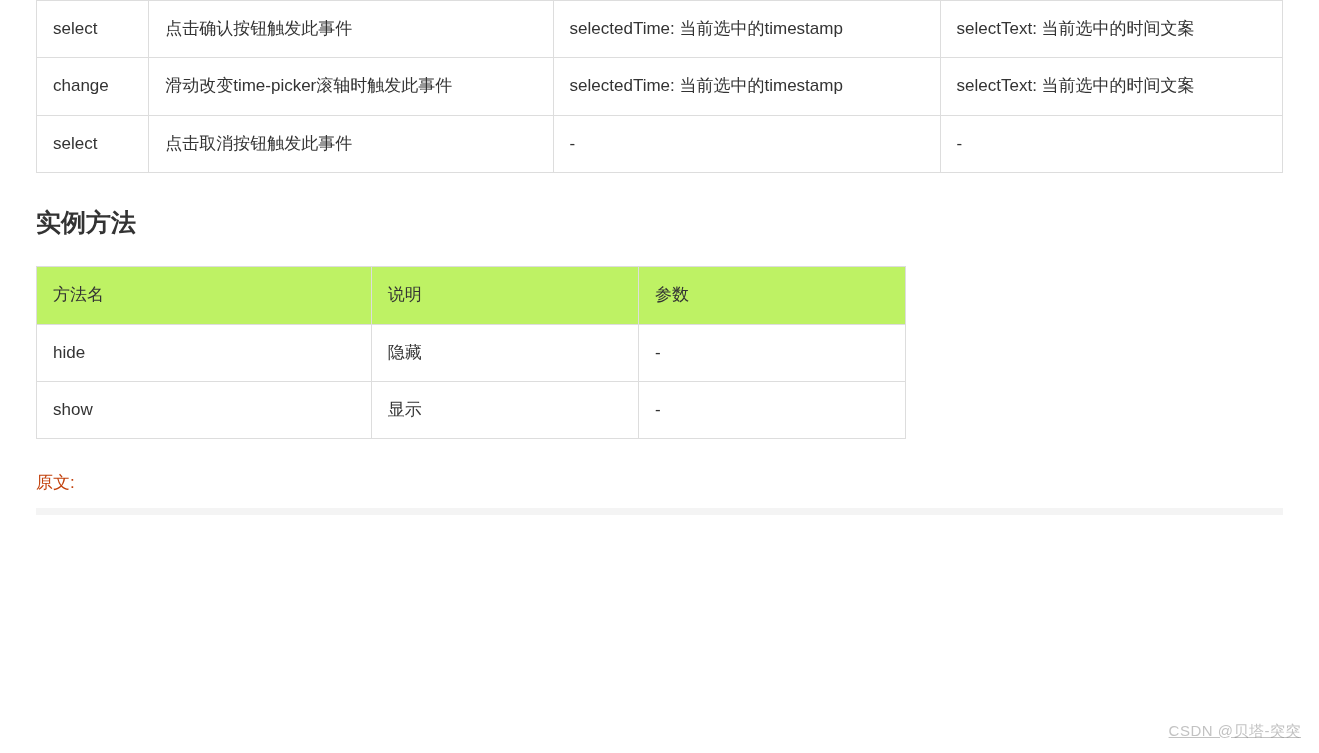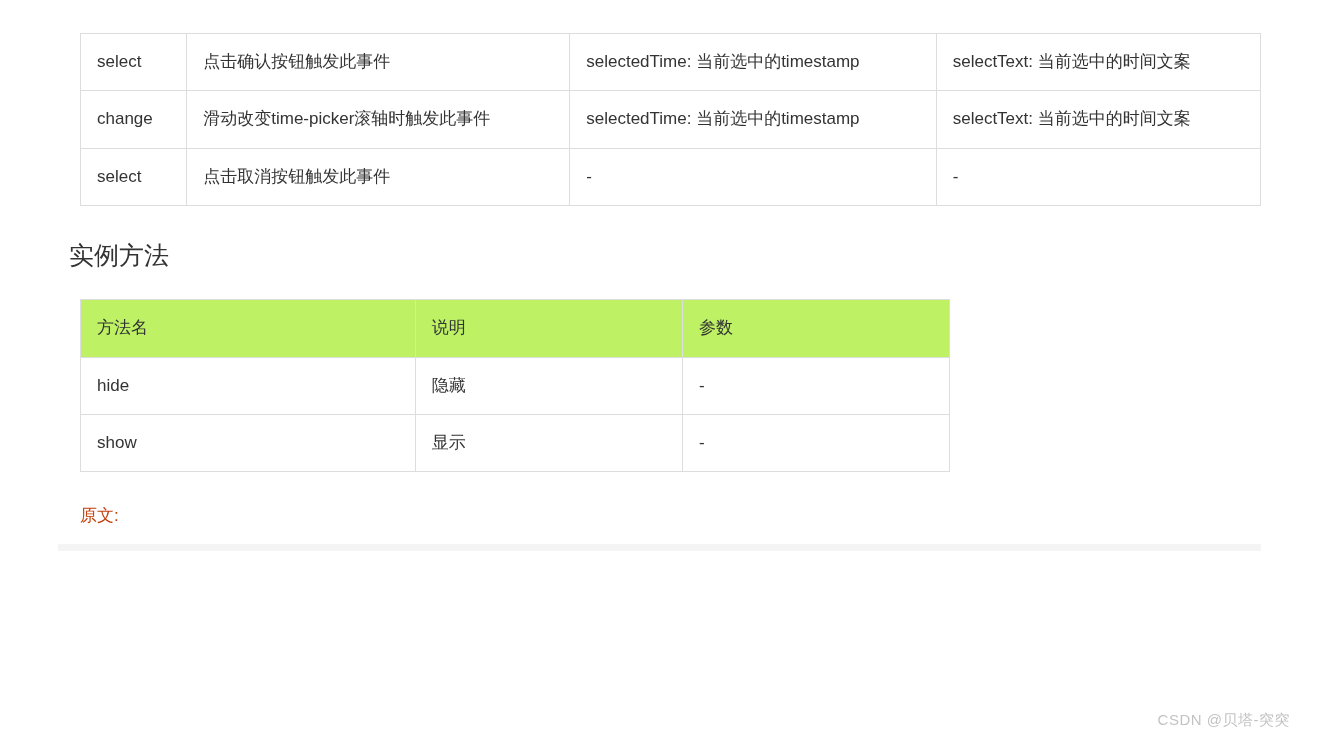--- a/index.html
+++ b/index.html
@@ -1,17 +1,17 @@
 <!DOCTYPE html>
 <html><head>
   <meta charset="utf-8">
   <style>
     * {
       box-sizing: border-box;
-      margin: 11px;
+      margin: 0;
       padding: 0;
     }
     body {
       font-family: -apple-system, BlinkMacSystemFont, "Segoe UI", "PingFang SC", "Microsoft YaHei", sans-serif;
       font-size: 17px;
       color: #333;
       background: #fff;
       padding: 0 0 20px 0;
       line-height: 1.9;
     }
@@ -34,38 +34,39 @@
       vertical-align: middle;
       font-size: 17px;
       color: #333;
     }
     th {
       background: #bef264;
       font-weight: 500;
     }
     h2 {
       font-size: 25px;
-      font-weight: 400;
+      font-weight: 700;
       color: #333;
       margin: 26px 0 20px 0;
     }
     .source-label {
       font-size: 17px;
       color: #c2410c;
       margin-top: 28px;
       margin-bottom: 8px;
     }
     .watermark {
       position: fixed;
       right: 18px;
       bottom: 8px;
       font-size: 15px;
       color: rgba(120,120,120,0.45);
       letter-spacing: 0.5px;
       pointer-events: none;
+      text-decoration: underline;
     }
     .codeblock-top {
       border-top: 7px solid #f4f4f4;
       margin: 0 36px;
     }
   </style>
 </head>
 <body>
 
 <div class="container">

